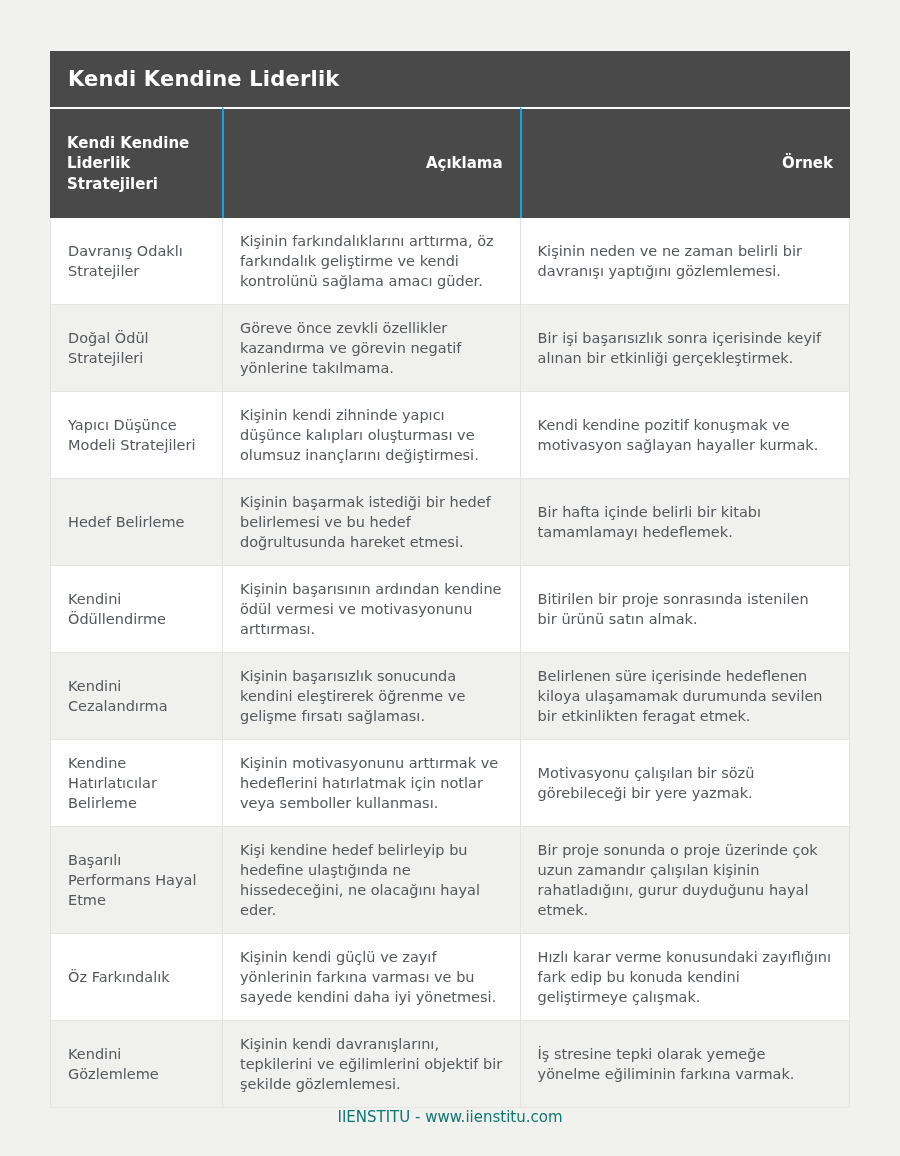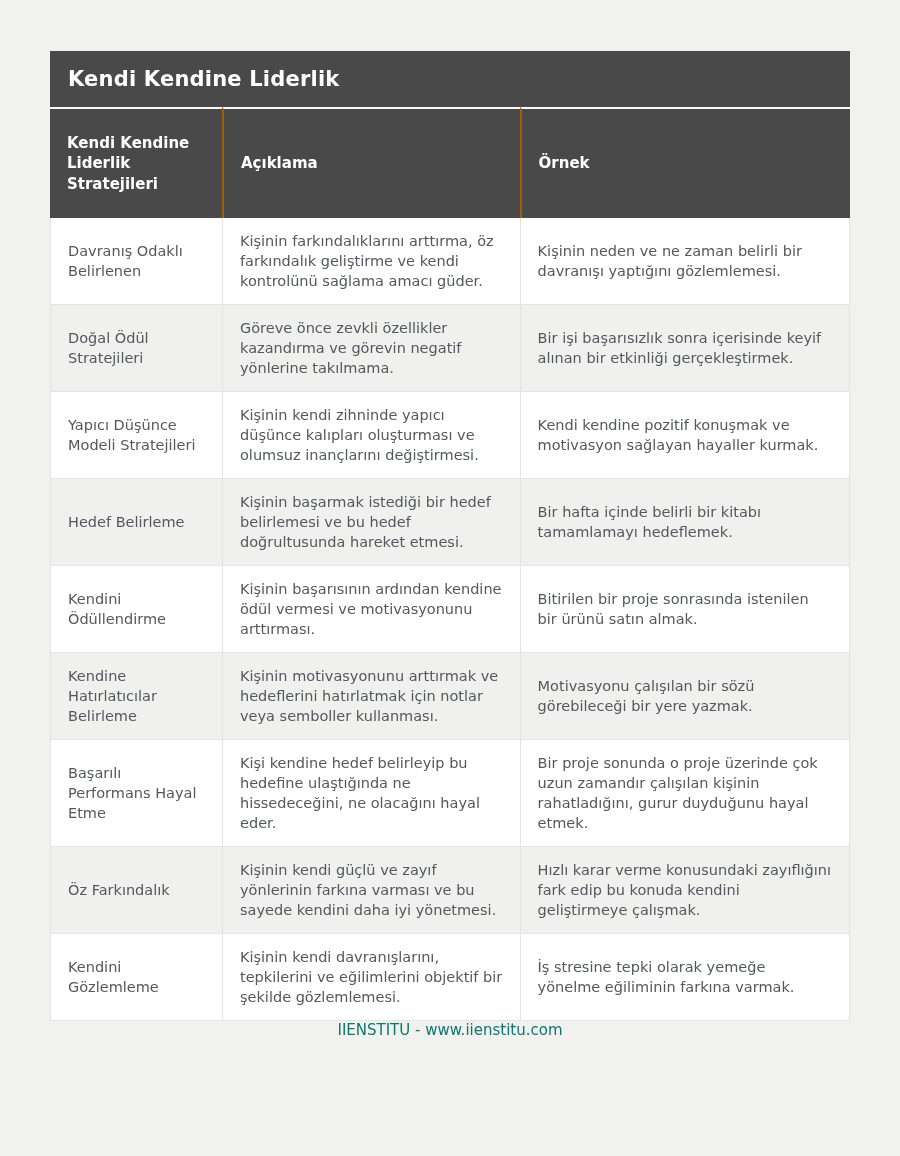--- a/index.html
+++ b/index.html
@@ -43,21 +43,21 @@
     color: #ffffff;
     font-size: 15px;
     font-weight: bold;
     text-align: left;
     vertical-align: middle;
     padding: 24px 17px;
     height: 84px;
     border-top: 2px solid #fafaf9;
     line-height: 1.35;
   }
-  thead th + th { border-left: 2px solid #a16207; }
+  thead th + th { border-left: 2px solid #0ea5e9; text-align: right; }
   tbody td {
     font-size: 14.5px;
     color: #54585c;
     line-height: 1.38;
     vertical-align: middle;
     padding: 13px 17px;
     height: 84px;
     background: #ffffff;
     border-bottom: 1px solid #e5e5e4;
   }
@@ -89,21 +89,21 @@
       </colgroup>
       <thead>
         <tr>
           <th>Kendi Kendine Liderlik Stratejileri</th>
           <th>Açıklama</th>
           <th>Örnek</th>
         </tr>
       </thead>
       <tbody>
         <tr>
-          <td>Davranış Odaklı Belirlenen</td>
+          <td>Davranış Odaklı Stratejiler</td>
           <td>Kişinin farkındalıklarını arttırma, öz farkındalık geliştirme ve kendi kontrolünü sağlama amacı güder.</td>
           <td>Kişinin neden ve ne zaman belirli bir davranışı yaptığını gözlemlemesi.</td>
         </tr>
         <tr>
           <td>Doğal Ödül Stratejileri</td>
           <td>Göreve önce zevkli özellikler kazandırma ve görevin negatif yönlerine takılmama.</td>
           <td>Bir işi başarısızlık sonra içerisinde keyif alınan bir etkinliği gerçekleştirmek.</td>
         </tr>
         <tr>
           <td>Yapıcı Düşünce Modeli Stratejileri</td>
@@ -112,20 +112,25 @@
         </tr>
         <tr>
           <td>Hedef Belirleme</td>
           <td>Kişinin başarmak istediği bir hedef belirlemesi ve bu hedef doğrultusunda hareket etmesi.</td>
           <td>Bir hafta içinde belirli bir kitabı tamamlamayı hedeflemek.</td>
         </tr>
         <tr>
           <td>Kendini Ödüllendirme</td>
           <td>Kişinin başarısının ardından kendine ödül vermesi ve motivasyonunu arttırması.</td>
           <td>Bitirilen bir proje sonrasında istenilen bir ürünü satın almak.</td>
+        </tr>
+        <tr>
+          <td>Kendini Cezalandırma</td>
+          <td>Kişinin başarısızlık sonucunda kendini eleştirerek öğrenme ve gelişme fırsatı sağlaması.</td>
+          <td>Belirlenen süre içerisinde hedeflenen kiloya ulaşamamak durumunda sevilen bir etkinlikten feragat etmek.</td>
         </tr>
         <tr>
           <td>Kendine Hatırlatıcılar Belirleme</td>
           <td>Kişinin motivasyonunu arttırmak ve hedeflerini hatırlatmak için notlar veya semboller kullanması.</td>
           <td>Motivasyonu çalışılan bir sözü görebileceği bir yere yazmak.</td>
         </tr>
         <tr>
           <td>Başarılı Performans Hayal Etme</td>
           <td>Kişi kendine hedef belirleyip bu hedefine ulaştığında ne hissedeceğini, ne olacağını hayal eder.</td>
           <td>Bir proje sonunda o proje üzerinde çok uzun zamandır çalışılan kişinin rahatladığını, gurur duyduğunu hayal etmek.</td>

